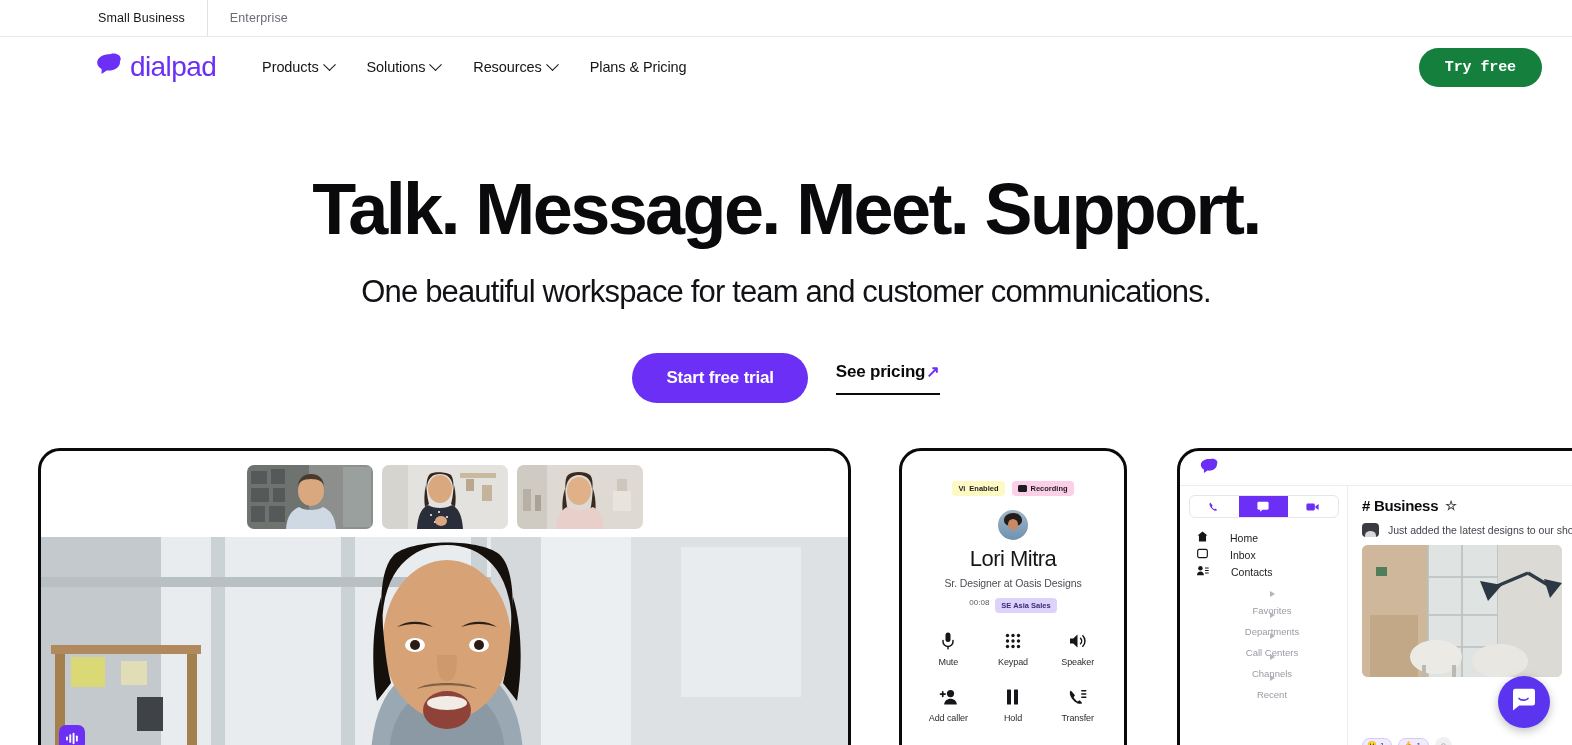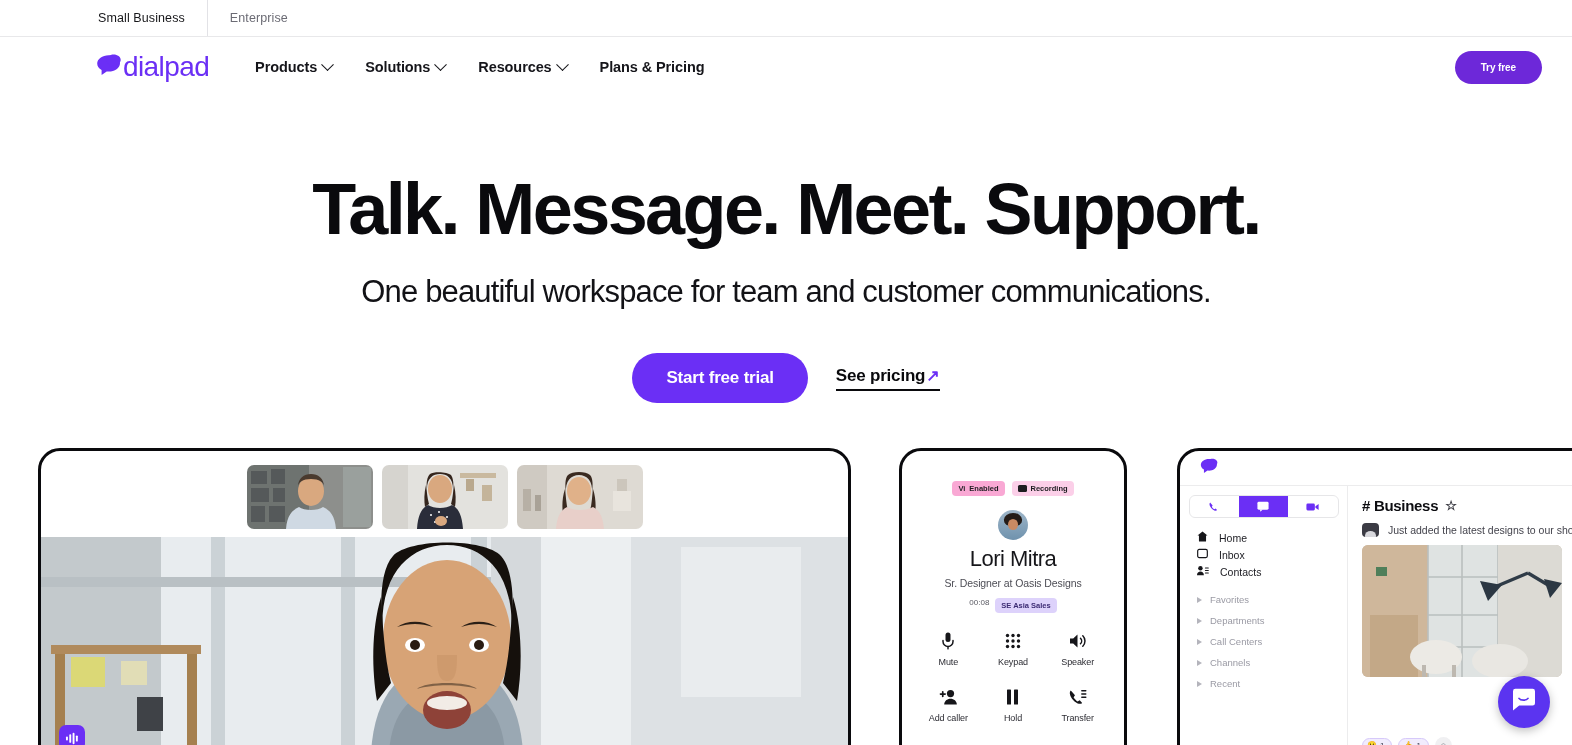--- a/index.html
+++ b/index.html
@@ -61,35 +61,36 @@
 
   
   .main-nav {
     height: 60px;
     display: flex;
     align-items: center;
     padding: 0 30px 0 96px;
   }
   .logo {
     display: flex;
-    align-items: center;
+    align-items: flex-start;
+    gap: 7px;
     margin-right: 46px;
     cursor: pointer;
   }
   .logo-word {
     font-size: 28px;
     font-weight: 400;
     color: #6b2ff5;
     letter-spacing: -0.6px;
     line-height: 1;
   }
   .nav-items { display: flex; align-items: center; gap: 33px; }
   .nav-item {
     font-size: 14.5px;
-    font-weight: 700;
+    font-weight: 400;
     color: #15151a;
     display: flex;
     align-items: center;
     gap: 6px;
     cursor: pointer;
     white-space: nowrap;
     letter-spacing: -0.1px;
   }
   .chev {
     width: 9px; height: 9px;
@@ -98,29 +99,29 @@
     transform: rotate(45deg) translate(-2px,-2px);
   }
   .chev-thin {
     width: 8px; height: 8px;
     border-right: 1.3px solid #3b3b42;
     border-bottom: 1.3px solid #3b3b42;
     transform: rotate(45deg) translate(-2px,-2px);
   }
   .try-free {
     margin-left: auto;
-    background: #6d28d9;
+    background: #15803d;
     color: #fff;
-    font-size: 10px;
+    font-size: 15px;
     font-weight: 700;
     border: none;
     border-radius: 999px;
     padding: 11px 26px;
     cursor: pointer;
-    font-family: Liberation Sans, sans-serif;
+    font-family: Liberation Mono, monospace;
     letter-spacing: -0.1px;
   }
 
   
   .hero { text-align: center; padding-top: 76px; }
   .hero h1 {
     font-size: 72px;
     font-weight: 700;
     letter-spacing: -2.6px;
     color: #0a0a0d;
@@ -150,21 +151,21 @@
     padding: 15px 34px;
     cursor: pointer;
     font-family: inherit;
     letter-spacing: -0.2px;
   }
   .btn-link {
     font-size: 17px;
     font-weight: 700;
     color: #0a0a0d;
     border-bottom: 2px solid #0a0a0d;
-    padding-bottom: 3px;
+    padding-bottom: 11px;
     display: flex;
     align-items: center;
     gap: 1px;
     cursor: pointer;
     letter-spacing: -0.2px;
   }
   .arrow-ne { color: #6b2ff5; font-size: 16px; line-height: 1; }
 
   
   .cards {
@@ -231,21 +232,21 @@
     display: flex; justify-content: center; gap: 7px;
     margin-bottom: 14px;
   }
   .badge {
     display: inline-flex; align-items: center; gap: 4px;
     font-size: 7.5px; font-weight: 700;
     padding: 3px 6px;
     border-radius: 4px;
     white-space: nowrap;
   }
-  .badge-vi { background: #f9a8d4; color: #1d1d20; }
+  .badge-vi { background: #fef9c3; color: #1d1d20; }
   .badge-rec { background: #fbcfe8; color: #1d1d20; }
   .mini-ico {
     width: 9px; height: 7px;
     background: #1d1d20;
     border-radius: 1.5px;
     display: inline-block;
   }
   .avatar-call {
     width: 30px; height: 30px;
     border-radius: 50%;
@@ -320,32 +321,33 @@
     overflow: hidden;
     height: 23px;
   }
   .tab-seg > div {
     flex: 1;
     display: flex; align-items: center; justify-content: center;
     cursor: pointer;
   }
   .tab-seg > div.sel { background: #6b2ff5; }
   .side-item {
-    display: flex; align-items: center; gap: 11px;
+    display: flex; align-items: center; gap: 22px;
     padding: 2px 0 2px 17px;
     font-size: 10.5px; color: #1c1c22;
     cursor: pointer;
     height: 17px;
   }
   .side-group {
     display: flex; align-items: center; gap: 8px;
     padding: 2px 0 2px 17px;
     font-size: 9.5px; color: #9a9aa4;
     cursor: pointer;
     height: 21px;
+    flex-direction: column;
   }
   .tri {
     width: 0; height: 0;
     border-left: 5px solid #b4b4bc;
     border-top: 3.5px solid transparent;
     border-bottom: 3.5px solid transparent;
   }
   .side-sep { height: 9px; }
   .msg-main {
     flex: 1;

